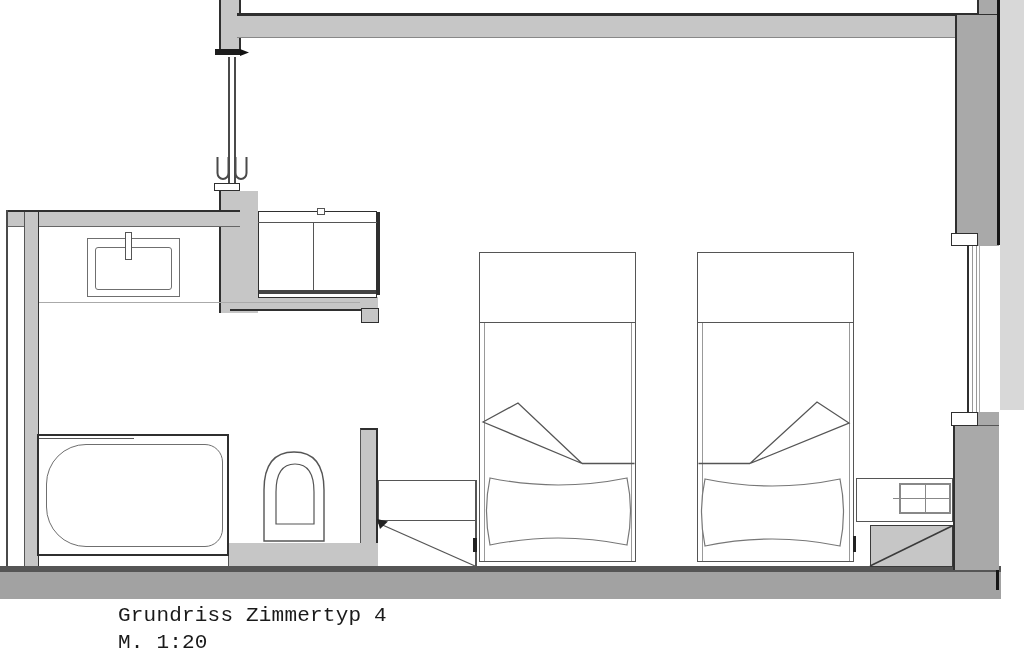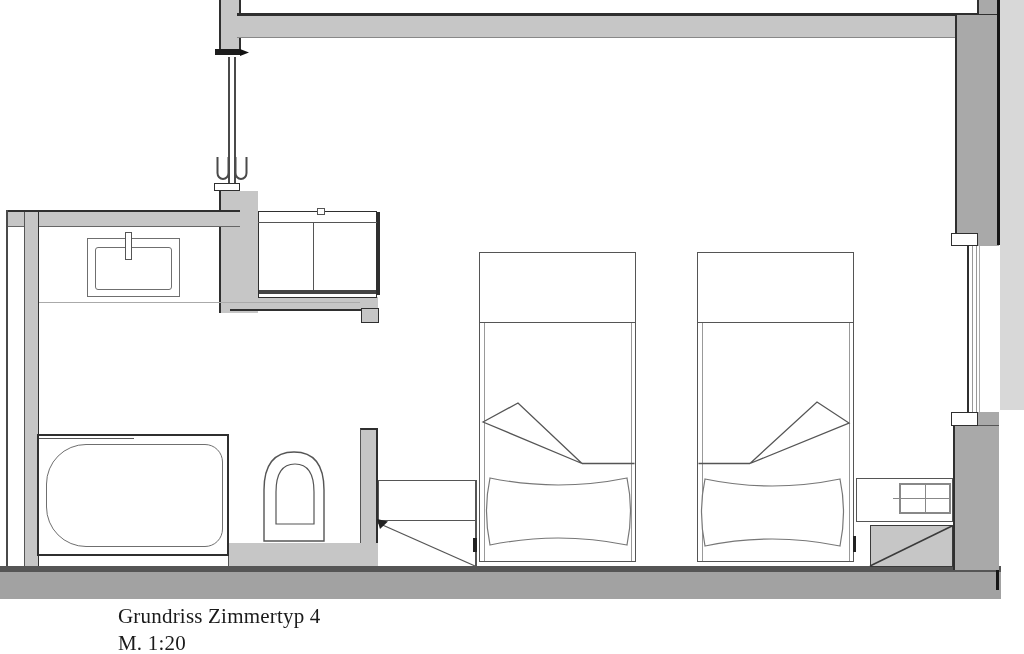--- a/index.html
+++ b/index.html
@@ -7,21 +7,21 @@
     --wall-dark: #a9a9a9;
     --exterior: #d8d8d8;
     --floor: #a2a2a2;
     --ink: #2f2f2f;
     --furn: #6f6f6f;
     --paper: #ffffff;
   }
   html,body{margin:0;padding:0;background:#fff;}
   .plan{
     position:relative; width:1024px; height:654px; background:var(--paper);
-    font-family:Liberation Serif, serif; overflow:hidden;
+    font-family:Liberation Mono, monospace; overflow:hidden;
   }
   .abs{position:absolute;}
   
   .top-stub        {left:219px; top:0;    width:18px;  height:52px;  background:var(--wall); border-left:2px solid var(--ink); border-right:2px solid var(--ink);}
   .stub-bar        {left:215px; top:49px; width:25px;  height:6px;   background:#1d1d1d;}
   .thin-wall-a     {left:228px; top:57px; width:1.5px; height:126px; background:#4a4a4a;}
   .thin-wall-b     {left:234px; top:57px; width:1.5px; height:126px; background:#4a4a4a;}
   .door-bar        {left:214px; top:183px;width:26px;  height:8px;   background:#fff; border:1.5px solid var(--ink); box-sizing:border-box;}
   .entry-pillar    {left:219px; top:191px;width:39px;  height:122px; background:var(--wall); border-left:2px solid var(--ink); box-sizing:border-box;}
   .bath-top-wall   {left:8px;   top:210px;width:232px; height:17px;  background:var(--wall); border-top:2.5px solid var(--ink); border-bottom:1px solid #666; box-sizing:border-box;}

